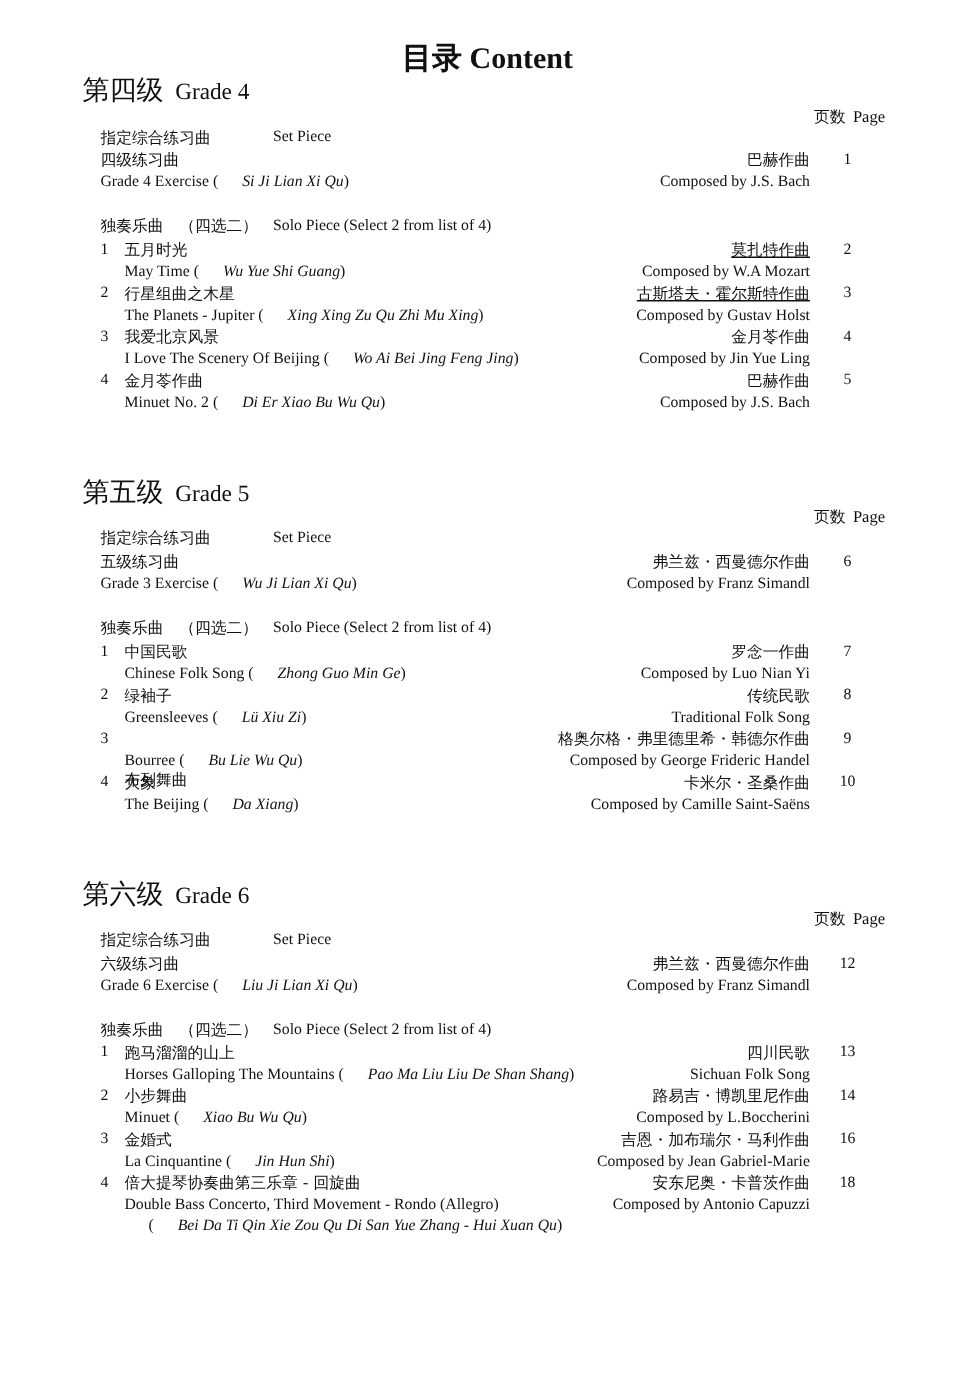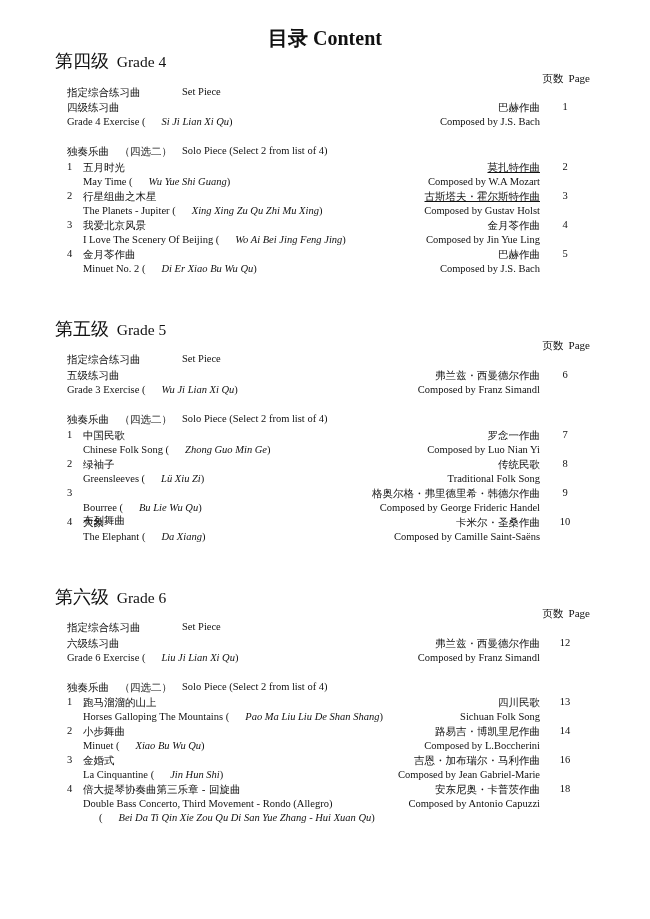--- a/index.html
+++ b/index.html
@@ -124,21 +124,21 @@
 <div class="abs line cjk-text ttl" style="top:513px;">布列舞曲</div>
 <div class="abs line cjk-text comp" style="top:486px;">格奥尔格・弗里德里希・韩德尔作曲</div>
 <div class="abs line pg" style="top:486px;">9</div>
 <div class="abs line ttl" style="top:501px;"><span>Bourree</span> (<i>Bu Lie Wu Qu</i>)</div>
 <div class="abs line comp" style="top:501px;">Composed by George Frideric Handel</div>
 
 <div class="abs line num" style="top:515px;">4</div>
 <div class="abs line cjk-text ttl" style="top:515px;">大象</div>
 <div class="abs line cjk-text comp" style="top:515px;">卡米尔・圣桑作曲</div>
 <div class="abs line pg" style="top:515px;">10</div>
-<div class="abs line ttl" style="top:530px;"><span>The Elephant</span> (<i>Da Xiang</i>)</div>
+<div class="abs line ttl" style="top:530px;"><span>The Beijing</span> (<i>Da Xiang</i>)</div>
 <div class="abs line comp" style="top:530px;">Composed by Camille Saint-Saëns</div>
 
 <div class="abs grade-heading" style="top:588px;">
   <span class="cjk">第六级</span>&nbsp;
   <span>Grade 6</span>
 </div>
 <div class="abs page-hdr" style="top:606px;">
   <span class="cjk">页数</span><span>Page</span>
 </div>
 

